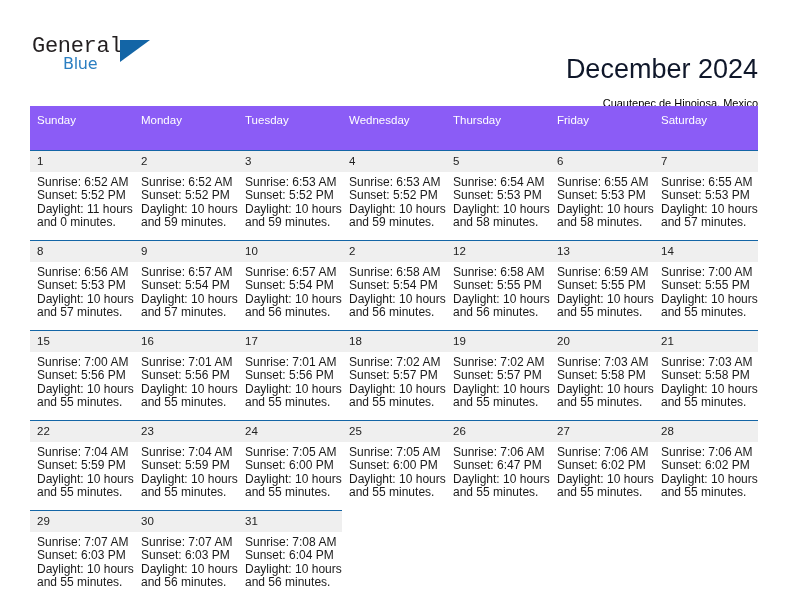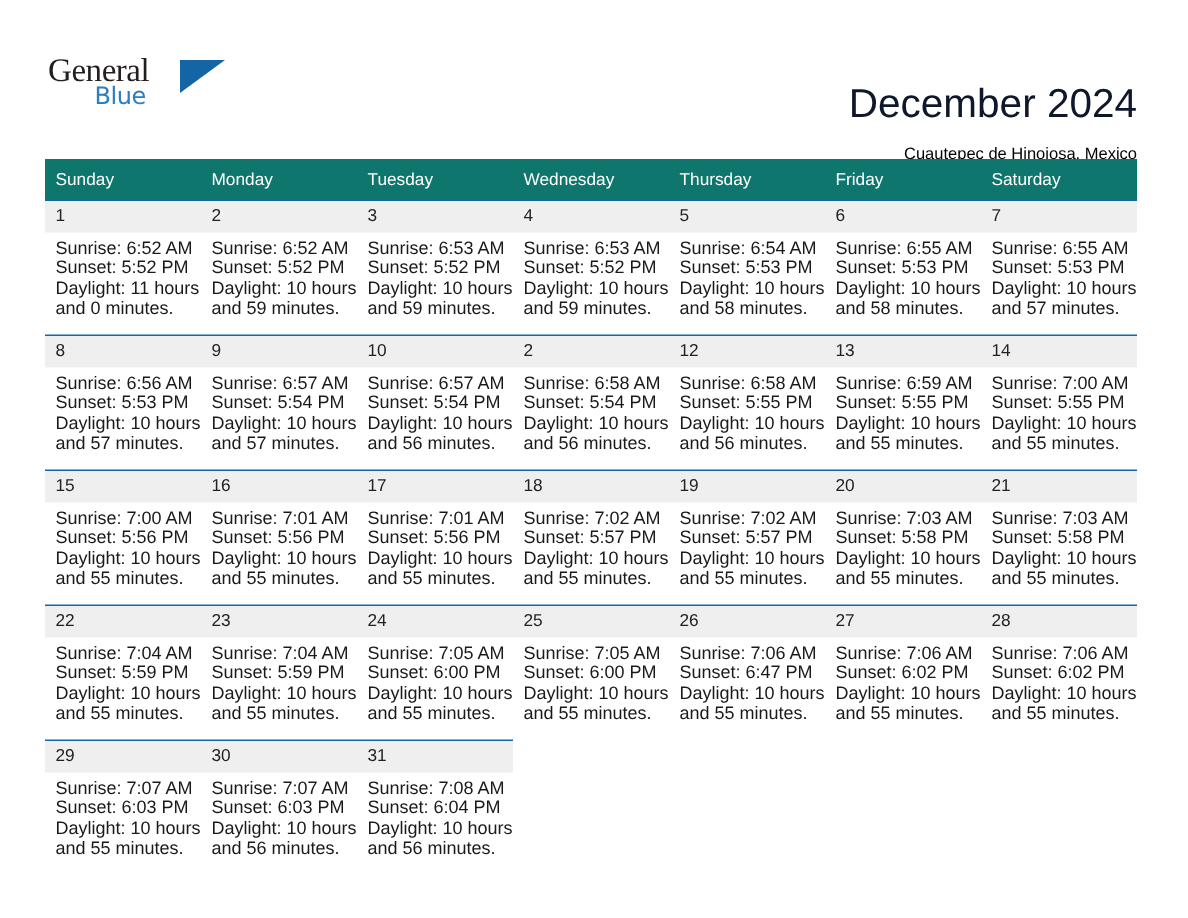--- a/index.html
+++ b/index.html
@@ -36,21 +36,21 @@
     width: 130px;
     height: 52px;
   }
   .logo-general {
     position: absolute;
     left: 0;
     top: 0;
     font-size: 22px;
     letter-spacing: -0.3px;
     color: #231f20;
-    font-family: Liberation Serif, serif;
+    font-family: Liberation Mono, monospace;
     font-weight: 400;
   }
   .logo-blue {
     position: absolute;
     left: 31px;
     top: 20px;
     font-size: 16px;
     letter-spacing: -0.3px;
     color: #2a7ec1;
     font-family: "DejaVu Sans", sans-serif;
@@ -97,26 +97,26 @@
     width: 728px;
   }
   table.cal {
     border-collapse: collapse;
     table-layout: fixed;
     width: 728px;
   }
   table.cal col { width: 104px; }
 
   thead th {
-    background: #0f766e;
+    background: #8b5cf6;
     color: #ffffff;
     font-size: 11.5px;
     font-weight: 400;
     text-align: left;
-    padding: 5px 0 5px 7px;
+    padding: 5px 0 22px 7px;
     height: 17px;
     vertical-align: middle;
     border: none;
   }
 
   tbody td {
     vertical-align: top;
     padding: 0;
     border: none;
     border-top: 1.6px solid #1365a6;

